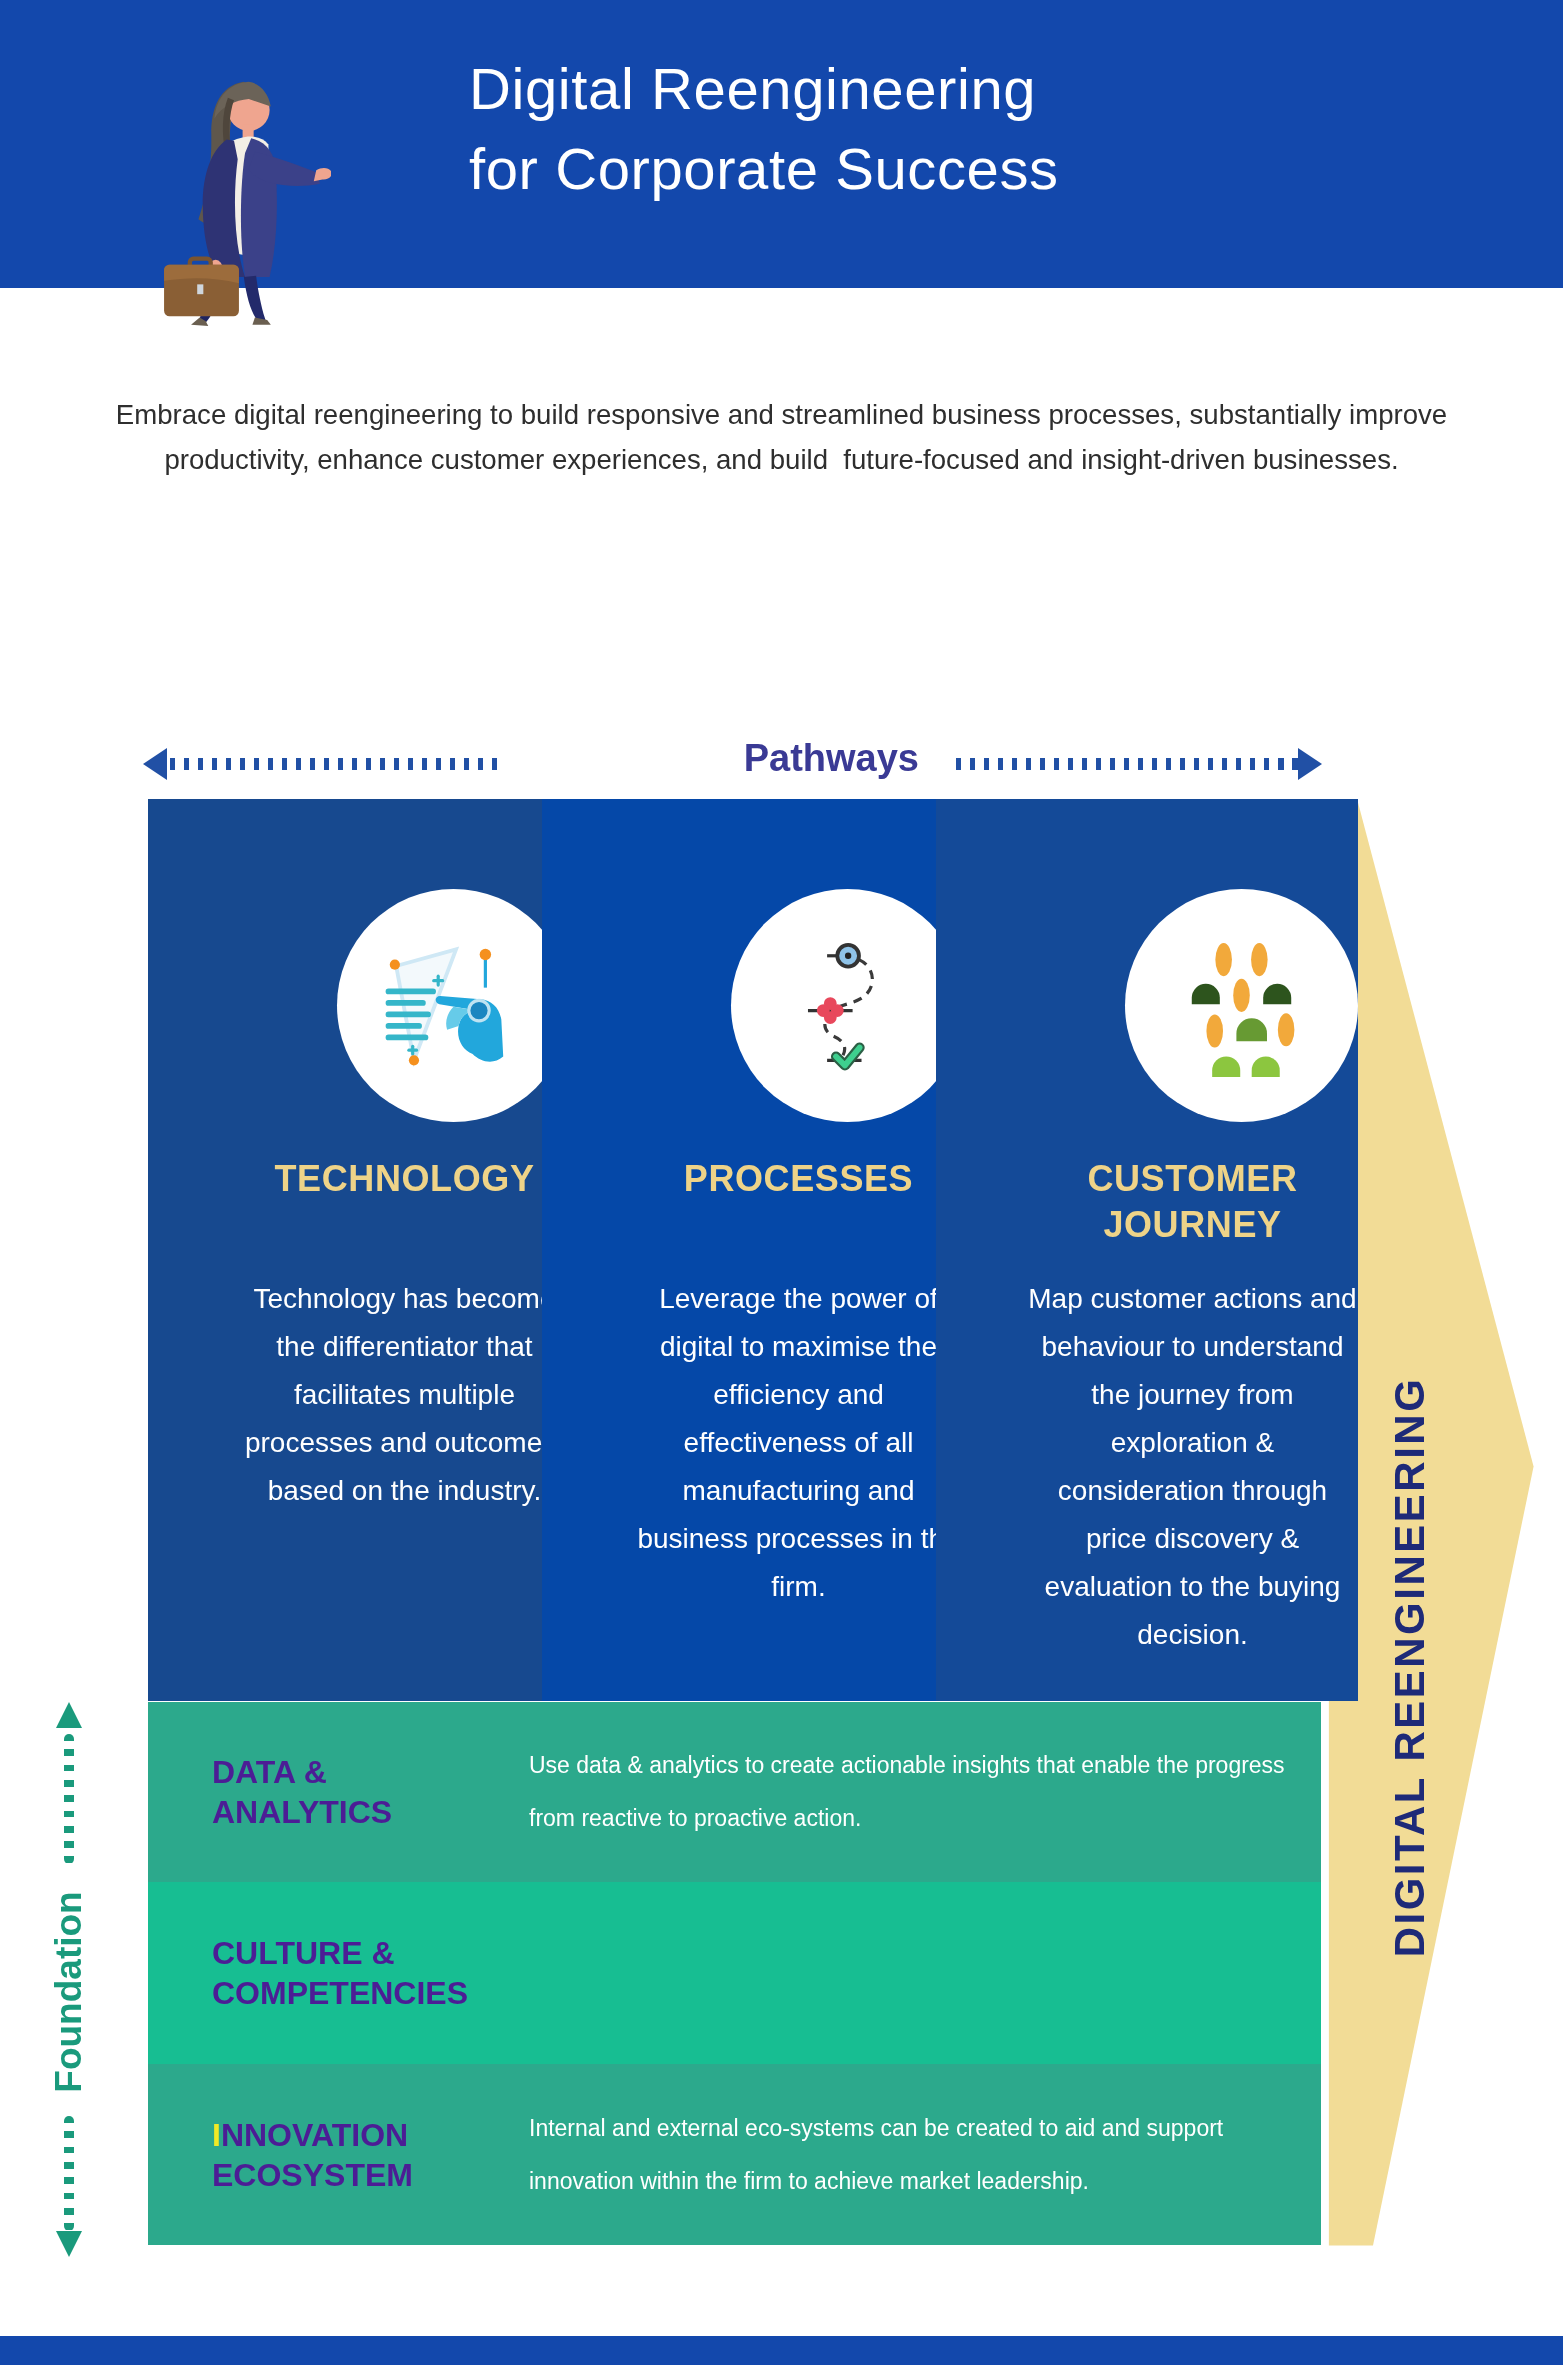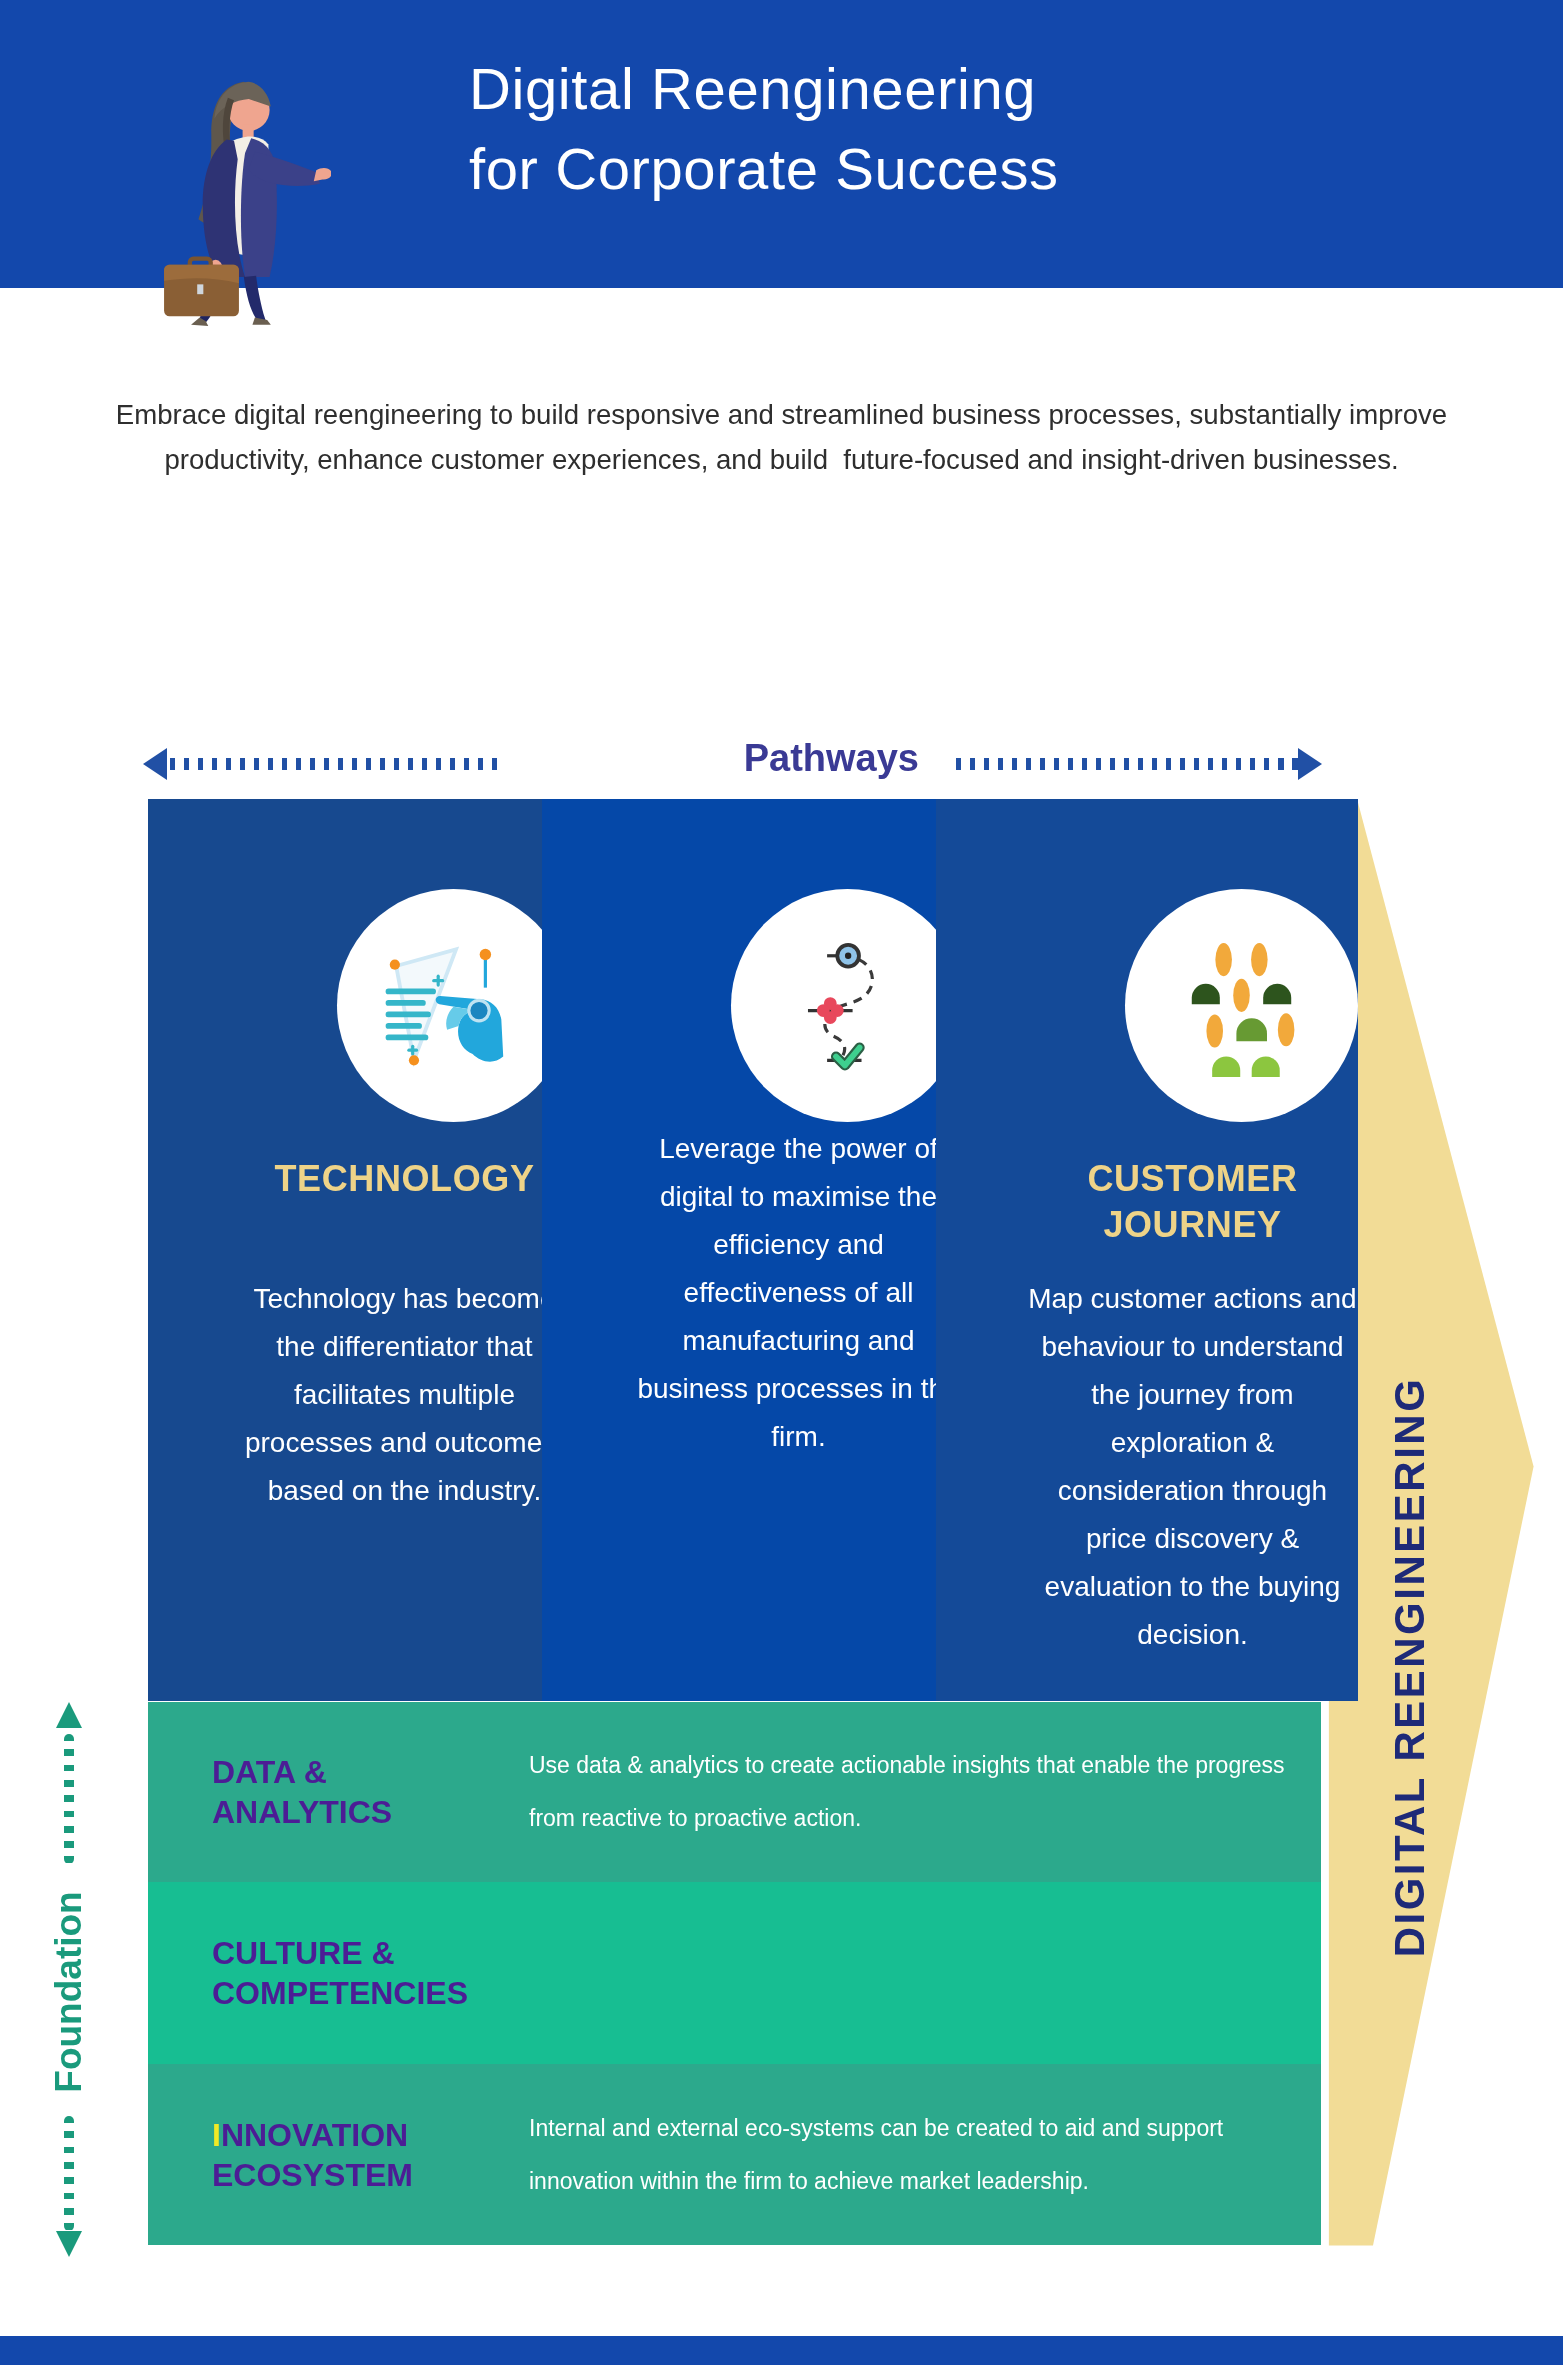--- a/index.html
+++ b/index.html
@@ -170,20 +170,21 @@
           <circle cx="93" cy="117" r="10"></circle>
             <circle cx="82" cy="128" r="10"></circle>
           <circle cx="104" cy="128" r="10"></circle>
             <circle cx="93" cy="139" r="10"></circle>
         </g>
         <line x1="88" y1="206" x2="142" y2="206" stroke="#333333" stroke-width="5"></line>
         <path d="M102,200 L116,214 L139,186" fill="none" stroke="#2b5f45" stroke-width="16" stroke-linecap="round" stroke-linejoin="round"></path>
         <path d="M102,200 L116,214 L139,186" fill="none" stroke="#3ecf8e" stroke-width="9" stroke-linecap="round" stroke-linejoin="round"></path>
       </svg>
     </div>
+    <div class="col-title">PROCESSES</div>
     <div class="col-body">Leverage the power of digital to maximise the efficiency and effectiveness of all manufacturing and business processes in the firm.</div>
   </div>
 
   <div class="column col-3">
     <div class="circle">
       <svg width="153" height="153" viewBox="0 0 240 240">
         <g fill="#f2a93b">
           <ellipse cx="92" cy="48" rx="13" ry="26"></ellipse>
           <ellipse cx="148" cy="48" rx="13" ry="26"></ellipse>
           <ellipse cx="120" cy="104" rx="13" ry="26"></ellipse>

